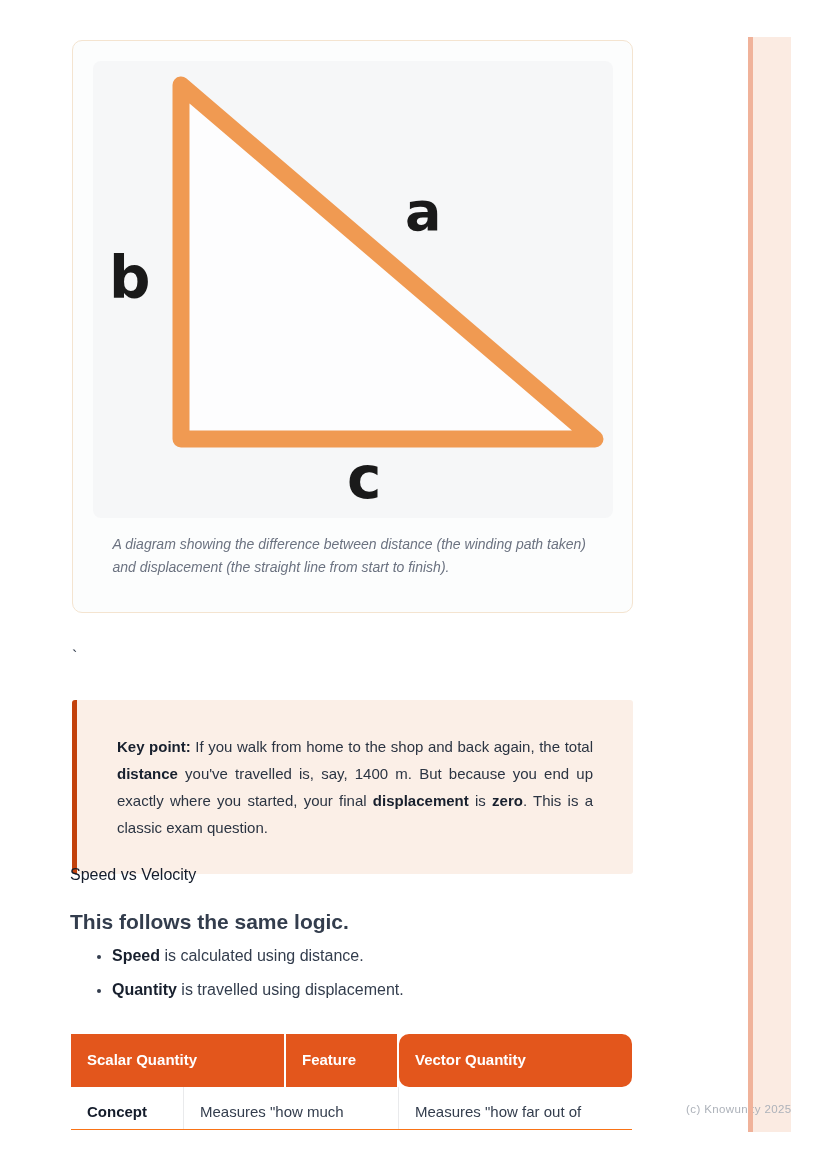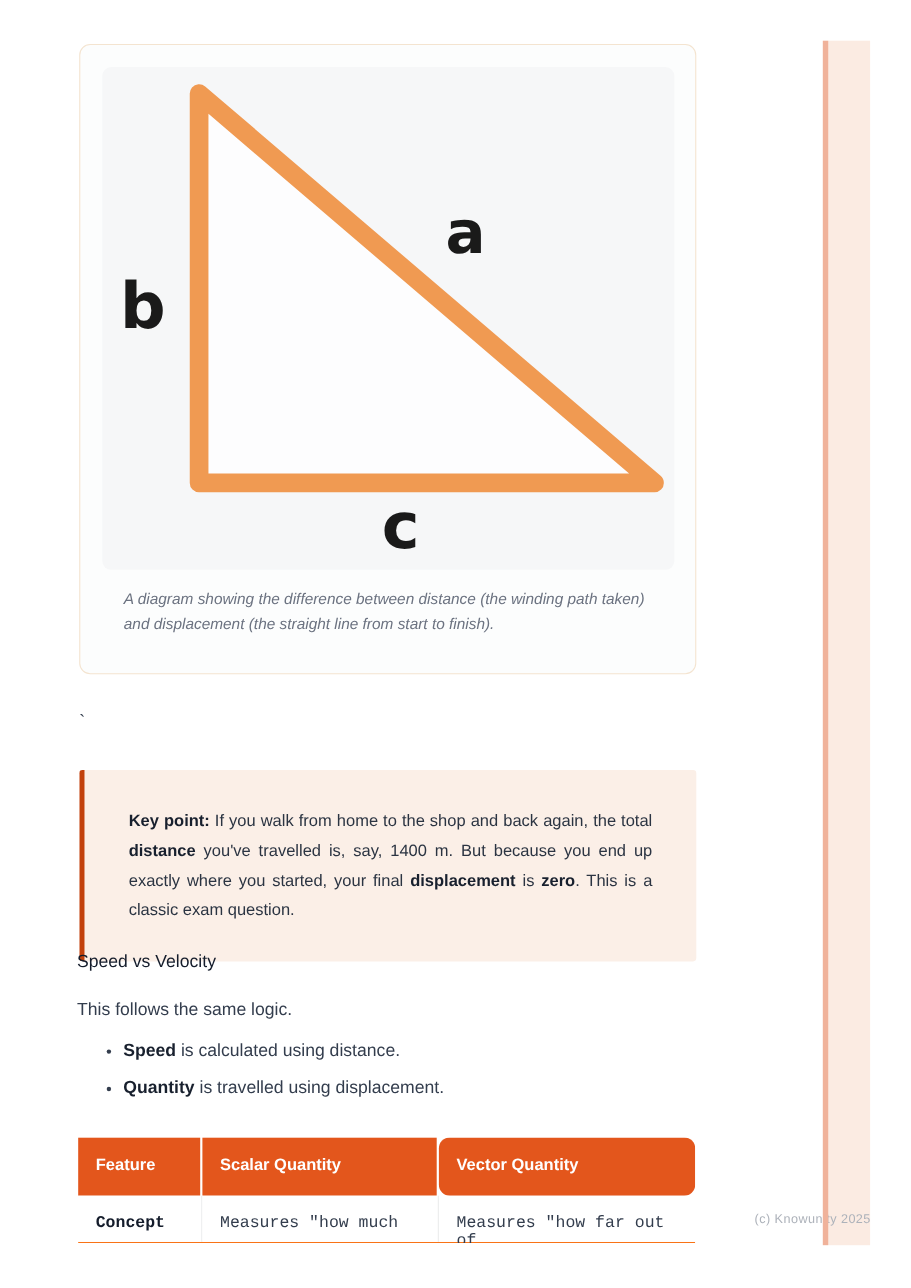--- a/index.html
+++ b/index.html
@@ -49,37 +49,37 @@
   }
   .callout strong, .bullets strong { color:#18202e; }
 
   
   .section-heading {
     position:absolute; left:70px; top:866px; margin:0;
     font-size:16px; font-weight:400; color:#141c2b;
   }
   .section-intro {
     position:absolute; left:70px; top:910px; margin:0;
-    font-size:16px; color:#333d4d;
+    font-size:21px; color:#333d4d;font-weight:bold;
   }
   .bullets {
     position:absolute; left:70px; top:946px; width:560px; margin:0;
     padding-left:26px; list-style:disc;
   }
   .bullets li { font-size:16px; line-height:20px; margin-bottom:14px; color:#333d4d;margin-left:16px; }
   .bullets li::marker { color:#333d4d; font-size:13px; }
 
   
   .ctable { position:absolute; left:71px; top:1034px; width:561px; height:96px; overflow:hidden; }
   .thead { display:flex; gap:2px; }
   .th {
     background:var(--table_header,#e3561c); color:#ffffff; font-weight:700;
     font-size:15px; box-sizing:border-box; padding:17px 16px; height:53px;
   }
-  .trow { display:flex; border-bottom:3px solid #f97316; height:42px;font-family:Liberation Mono, monospace; }
+  .trow { display:flex; border-bottom:3px solid #f97316; height:42px; }
   .td {
     box-sizing:border-box; padding:16px 16px 0 16px; font-size:15px; color:#333d4d;
     background:#ffffff;
   }
   .td.bold { font-weight:700; color:#141c2b; }
   .th.c1 { width:111px; } .th.c2 { width:213px; } .th.c3 { width:233px;border-radius:10px; }
   .td.c1 { width:113px; border-right:1px solid #e9eaec; }
   .td.c2 { width:215px; border-right:1px solid #e9eaec; }
   .td.c3 { width:233px; }
 
@@ -122,22 +122,22 @@
 
   <h3 class="section-heading">Speed vs Velocity</h3>
   <p class="section-intro">This follows the same logic.</p>
   <ul class="bullets">
     <li><strong>Speed</strong><span> is calculated using distance.</span></li>
     <li><strong>Quantity</strong><span> is travelled using displacement.</span></li>
   </ul>
 
   <div class="ctable">
     <div class="thead">
+      <div class="th c2">Scalar Quantity</div>
       <div class="th c1">Feature</div>
-      <div class="th c2">Scalar Quantity</div>
       <div class="th c3">Vector Quantity</div>
     </div>
     <div class="trow">
       <div class="td c1 bold">Concept</div>
       <div class="td c2">Measures "how much</div>
       <div class="td c3">Measures "how far out of</div>
     </div>
   </div>
 
   <div class="stripe-fill"></div>

